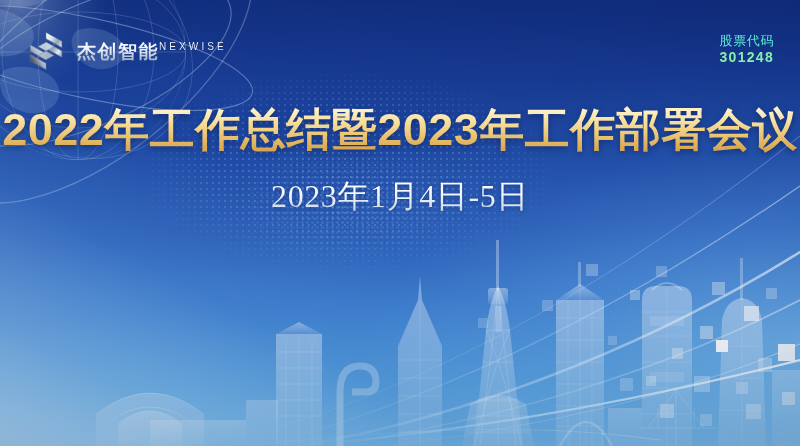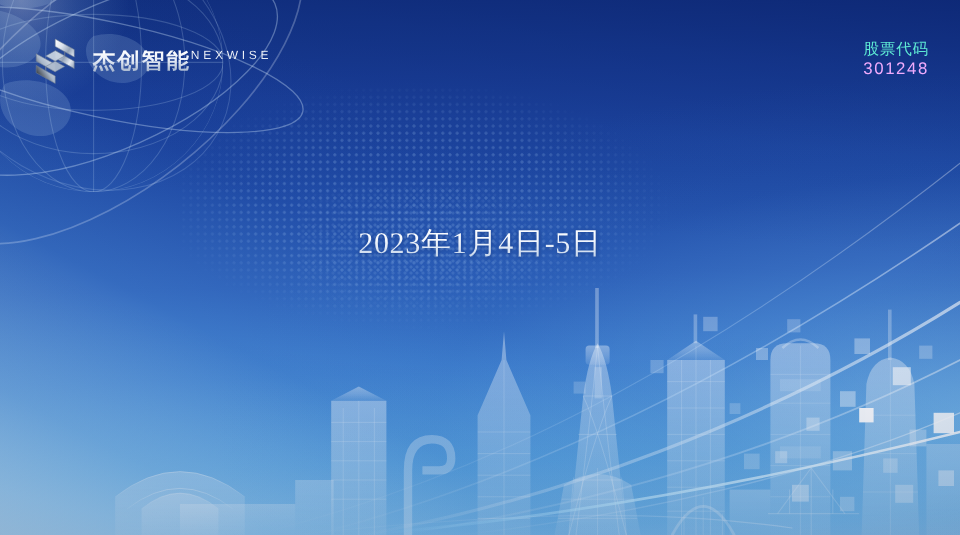--- a/index.html
+++ b/index.html
@@ -149,21 +149,22 @@
     font-family: "Liberation Sans", sans-serif;
     font-size: 13px;
     font-weight: 400;
     letter-spacing: 0.6px;
     color: #5eead4;
   }
   .stock-code {
     font-family: "Liberation Sans", sans-serif;
     font-size: 14px;
     letter-spacing: 1.3px;
-    color: #f0abfc;
+    color: #86efac;
+    font-weight: bold;
   }
 
   
   .title {
     position: absolute;
     left: 0; right: 0;
     top: 100px;
     text-align: center;
     font-family: "Liberation Sans", sans-serif;
     font-size: 45px;
@@ -189,21 +190,21 @@
     left: 0; right: 0;
     text-align: center;
     font-family: "Liberation Serif", serif;
     white-space: nowrap;
     background: linear-gradient(180deg, #ffffff 0%, #f3f7fd 44%, #cfdcee 76%, #b7c8e0 100%);
     -webkit-background-clip: text;
     background-clip: text;
     color: transparent;
     filter: drop-shadow(0 1px 2px rgba(8,26,80,0.45));
   }
-  .sub-date { top: 186px; font-size: 25px; letter-spacing: 0.6px; }
+  .sub-date { top: 175px; font-size: 32px; letter-spacing: 0.6px; }
   .sub-place { top: 228px; font-size: 24px; letter-spacing: 1.4px; }
 
   .skyline-layer { opacity: 0.92; }
 </style>
 </head>
 <body>
 
 <div class="stage">
 
   <div class="bg-base"></div>
@@ -485,15 +486,16 @@
       <span class="logo-cn">杰创智能</span>
       <span class="logo-en">NEXWISE</span>
     </div>
   </div>
 
   <div class="stock">
     <div class="stock-label">股票代码</div>
     <div class="stock-code">301248</div>
   </div>
 
+  <div class="title">2022年工作总结暨2023年工作部署会议</div>
   <div class="subtitle sub-date">2023年1月4日-5日</div>
 
 </div>
 
 </body></html>

